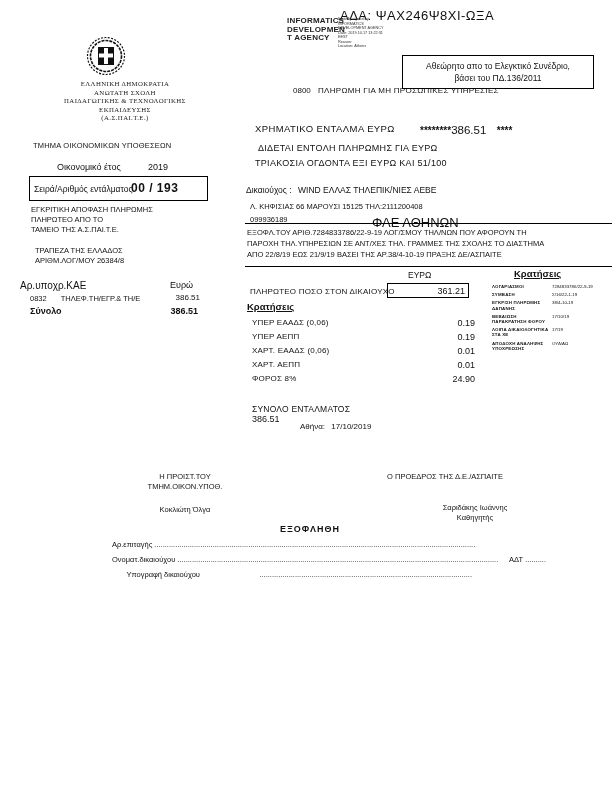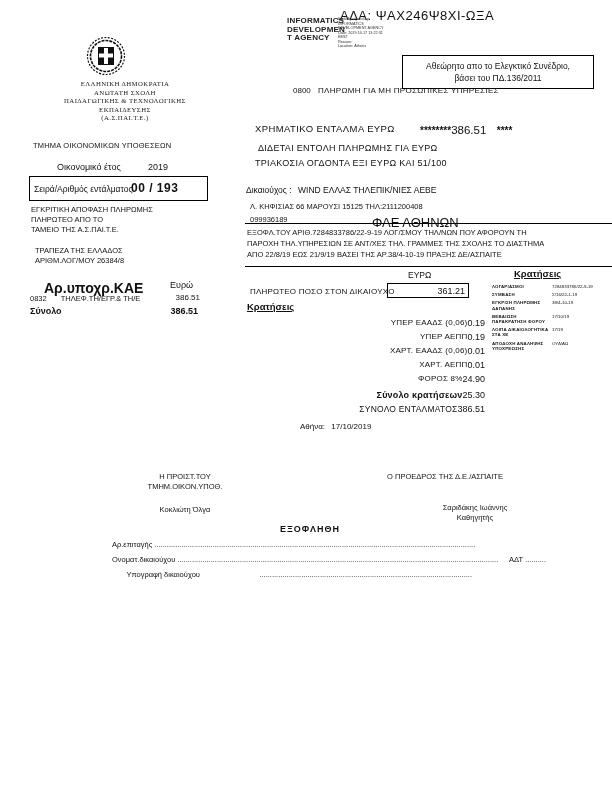--- a/index.html
+++ b/index.html
@@ -12,21 +12,21 @@
   .pre{white-space:pre-line;}
   .c{text-align:center;}
   .r{text-align:right;}
   .b{font-weight:bold;}
   .u{text-decoration:underline;}
   .serif{font-family:"Liberation Serif",serif;}
   .hr{position:absolute;height:0;border-top:1px solid #000;}
   .box{position:absolute;border:1px solid #000;box-sizing:border-box;}
   .nowrap{white-space:nowrap;overflow:hidden;}
   .dotclip{display:inline-block;overflow:hidden;white-space:nowrap;vertical-align:bottom;}
-  .dedrow{position:absolute;left:262px;width:223px;display:flex;justify-content:flex-end;}
+  .dedrow{position:absolute;left:252px;width:223px;display:flex;justify-content:space-between;}
   .dedrow .lab{font-size:8px;letter-spacing:.2px;}
   .dedrow .amt{font-size:9px;}
   .att-item{display:flex;margin-bottom:3px;}
   .att-lab{width:60px;font-size:4.4px;font-weight:bold;letter-spacing:.2px;line-height:5.2px;}
   .att-val{width:58px;font-size:4.4px;line-height:5.2px;word-break:break-all;}
 </style>
 </head>
 <body>
 
 <div class="page">
@@ -80,21 +80,21 @@
     <span class="b" style="position:absolute;left:101px;top:4px;font-size:12px;letter-spacing:.5px;">00 / 193</span>
   </div>
 
   <div class="abs" style="left:31px;top:205px;font-size:7.5px;">ΕΓΚΡΙΤΙΚΗ ΑΠΟΦΑΣΗ ΠΛΗΡΩΜΗΣ</div>
   <div class="abs" style="left:31px;top:215px;font-size:7.5px;">ΠΛΗΡΩΤΕΟ ΑΠΟ ΤΟ</div>
   <div class="abs" style="left:31px;top:225px;font-size:7.5px;">ΤΑΜΕΙΟ ΤΗΣ Α.Σ.ΠΑΙ.Τ.Ε.</div>
 
   <div class="abs" style="left:35px;top:246px;font-size:7.5px;">ΤΡΑΠΕΖΑ ΤΗΣ ΕΛΛΑΔΟΣ</div>
   <div class="abs" style="left:35px;top:256px;font-size:7.5px;">ΑΡΙΘΜ.ΛΟΓ/ΜΟΥ 26384/8</div>
 
-  <div class="abs" style="left:44px;top:280px;font-size:14px;font-weight:bold;">Αρ.υποχρ.ΚΑΕ</div>
+  <div class="abs" style="left:20px;top:280px;font-size:10px;">Αρ.υποχρ.ΚΑΕ</div>
   <div class="abs" style="left:170px;top:280px;font-size:9px;">Ευρώ</div>
   <div class="abs" style="left:30px;top:294px;font-size:7.5px;">
     <span>0832</span>
     <span style="margin-left:12px;">ΤΗΛΕΦ.ΤΗ/ΕΓΡ.&amp; ΤΗ/Ε</span>
   </div>
   <div class="abs r" style="left:150px;top:293px;width:50px;font-size:8px;">386.51</div>
   <div class="abs b" style="left:30px;top:306px;font-size:9px;">Σύνολο</div>
   <div class="abs r b" style="left:148px;top:306px;width:50px;font-size:9px;">386.51</div>
 
   <div class="abs" style="left:255px;top:123px;font-size:9.5px;letter-spacing:.4px;">ΧΡΗΜΑΤΙΚΟ ΕΝΤΑΛΜΑ ΕΥΡΩ</div>
@@ -143,25 +143,21 @@
   </div>
   <div class="dedrow" style="top:360px;">
     <span class="lab">ΧΑΡΤ. ΑΕΠΠ</span>
     <span class="amt">0.01</span>
   </div>
   <div class="dedrow" style="top:374px;">
     <span class="lab">ΦΟΡΟΣ 8%</span>
     <span class="amt">24.90</span>
   </div>
 
-  <div class="dedrow" style="top:390px;">
-    <span class="lab b" style="font-size:9px;">Σύνολο κρατήσεων</span>
-    <span class="amt">25.30</span>
-  </div>
-  <div class="dedrow" style="top:404px;">
+  <div class="dedrow" style="top:404px;flex-direction:column;">
     <span class="lab" style="font-size:8.5px;">ΣΥΝΟΛΟ ΕΝΤΑΛΜΑΤΟΣ</span>
     <span class="amt">386.51</span>
   </div>
 
   <div class="abs" style="left:300px;top:422px;font-size:8px;">
     <span>Αθήνα:</span>
     <span style="margin-left:4px;">17/10/2019</span>
   </div>
 
   <div class="abs b u" style="left:514px;top:268px;font-size:9.5px;">Κρατήσεις</div>

